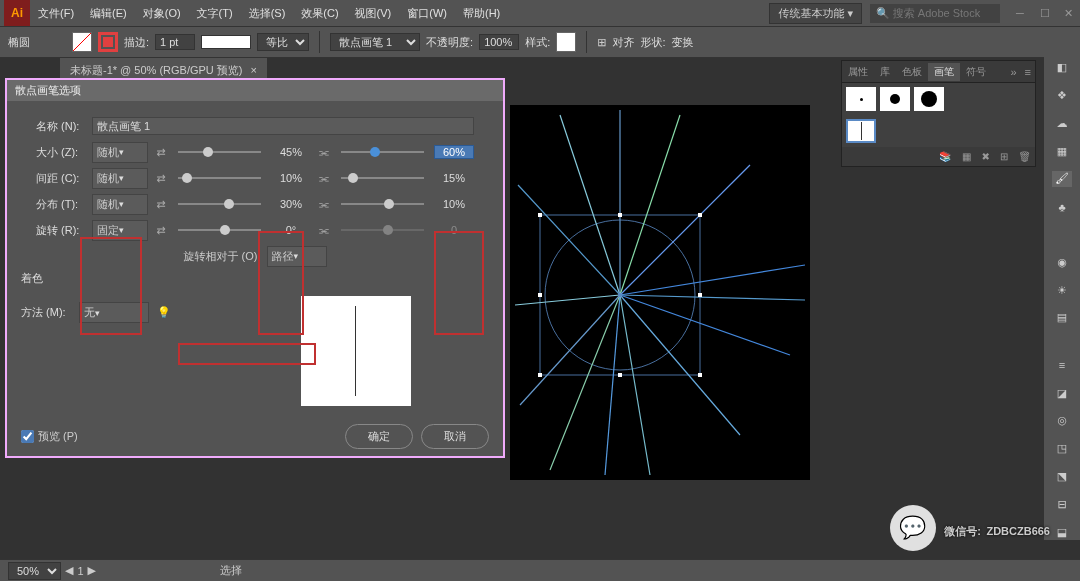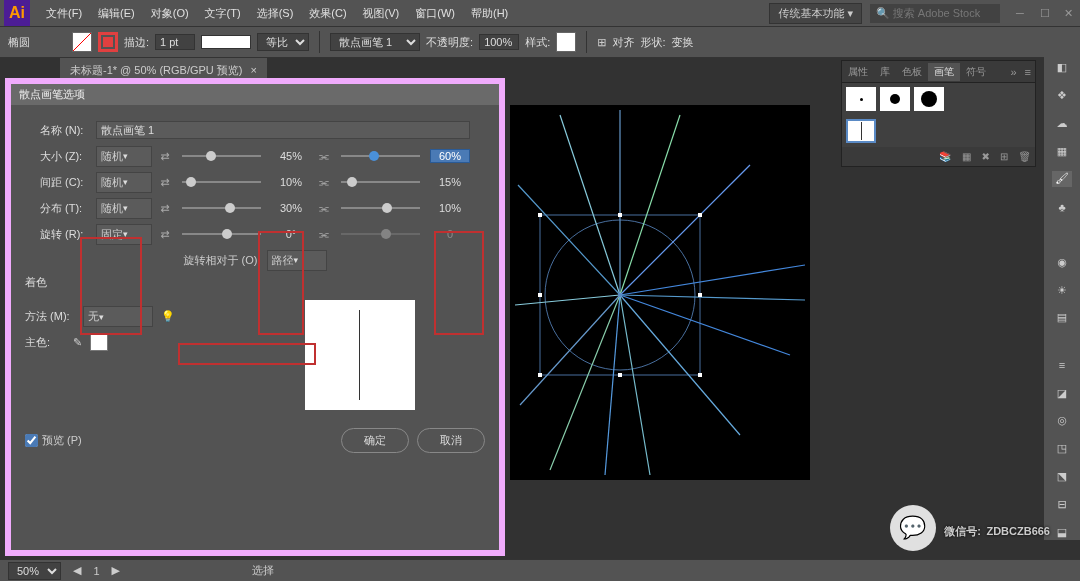--- a/index.html
+++ b/index.html
@@ -1,33 +1,33 @@
 <!DOCTYPE html>
 <html><head>
 <meta charset="utf-8">
 <style>
 *{margin:0;padding:0;box-sizing:border-box;font-family:"Microsoft YaHei",Arial,sans-serif;font-size:11px;color:#ccc}
 body{background:#323232;width:1080px;height:581px;overflow:hidden;position:relative}
 .menubar{height:26px;background:#535353;display:flex;align-items:center;padding:0 4px}
-.ai-logo{width:26px;height:26px;background:#4c1d95;color:#ff9a00;display:flex;align-items:center;justify-content:center;font-weight:bold;font-size:16px;margin-right:8px}
+.ai-logo{width:26px;height:26px;background:#7f1d1d;color:#ff9a00;display:flex;align-items:center;justify-content:center;font-weight:bold;font-size:12px;}
 .menu-item{padding:0 8px;cursor:pointer;color:#e0e0e0}
 .menubar-right{margin-left:auto;display:flex;align-items:center;gap:8px}
 .workspace-dd{background:#444;padding:2px 8px;border:1px solid #333}
 .search-box{background:#424242;padding:2px 6px;width:130px;color:#888}
 .win-btns{display:flex;gap:12px;margin-left:8px}
 .win-btn{width:12px;color:#999}
 .toolbar{height:32px;background:#535353;display:flex;align-items:center;padding:0 8px;gap:6px;border-top:1px solid #333;border-bottom:1px solid #333}
 .tb-label{color:#ddd}
 .tb-swatch{width:20px;height:20px;border:1px solid #666}
 .tb-input{background:#424242;border:1px solid #333;padding:1px 4px;width:40px;color:#ddd}
 .tb-select{background:#424242;border:1px solid #333;padding:1px 4px;color:#ddd}
 .tb-sep{width:1px;height:22px;background:#333;margin:0 4px}
 .doc-tab{height:24px;background:#535353;padding:4px 10px;display:inline-flex;align-items:center;gap:8px;margin-left:60px}
 .doc-tab span{color:#ccc}
-.dialog{position:absolute;left:5px;top:78px;width:500px;height:478px;background:#535353;border:6px solid #f0abfc;z-index:20}
+.dialog{position:absolute;left:5px;top:78px;width:500px;height:380px;background:#535353;border:2px solid #f0abfc;z-index:20}
 .dlg-title{background:#6a6a6a;padding:3px 8px;color:#eee;font-size:11px}
 .dlg-body{padding:10px 14px}
 .section-label{color:#ddd;margin:4px 0 8px}
 .row{display:flex;align-items:center;gap:6px;margin:4px 15px;height:22px}
 .row-label{width:50px;color:#ddd}
 .dd{background:#5b5b5b;border:1px solid #444;padding:2px 4px;width:56px;color:#ddd;display:flex;justify-content:flex-start;align-items:center}
 .dd::after{content:"▾";font-size:9px}
 .slider-track{flex:1;height:2px;background:#888;position:relative;margin:0 4px}
 .slider-thumb{width:10px;height:10px;background:#ccc;border-radius:50%;position:absolute;top:-4px}
 .val-box{width:40px;background:#535353;text-align:center;color:#ddd}
@@ -52,21 +52,21 @@
 .brush-row{display:flex;gap:4px;padding:4px;background:#404040}
 .brush-cell{width:30px;height:24px;background:#fff;display:flex;align-items:center;justify-content:center}
 .brush-cell.sel{border:2px solid #5a8ac5}
 .dot{background:#000;border-radius:50%}
 .panel-body{background:#404040;padding:4px}
 .stroke-sample{height:18px;background:#404040;border:1px solid #555;margin:3px 0;position:relative}
 .panel-foot{display:flex;gap:10px;padding:4px;background:#3a3a3a;justify-content:flex-end}
 .pf-icn{color:#999;font-size:10px}
 .rightbar{position:absolute;right:0;top:50px;width:36px;background:#535353;height:490px;display:flex;flex-direction:column;align-items:center;gap:12px;padding-top:10px}
 .rbar-icn{width:20px;height:20px;color:#ccc;display:flex;align-items:center;justify-content:center}
-.statusbar{position:absolute;bottom:0;left:0;right:0;height:22px;background:#535353;display:flex;align-items:center;padding:0 8px;gap:12px;border-top:1px solid #333}
+.statusbar{position:absolute;bottom:0;left:0;right:0;height:22px;background:#535353;display:flex;align-items:center;padding:0 8px;gap:4px;border-top:1px solid #333}
 .watermark{position:absolute;right:30px;bottom:30px;display:flex;align-items:center;gap:8px;z-index:30}
 .wm-circle{width:46px;height:46px;background:rgba(255,255,255,0.85);border-radius:50%;display:flex;align-items:center;justify-content:center;font-size:22px;color:#333}
 .wm-text{color:#fff;font-size:20px;font-weight:bold;text-shadow:0 0 3px #000}
 svg.art{position:absolute;left:0;top:0}
 .blue-thumb{background:#4a90d9!important}
 </style>
 </head>
 <body>
 
 
@@ -245,25 +245,20 @@
     <div class="section-label">着色</div>
     <div class="color-section">
       <div class="color-left">
         <div class="crow">
           <span class="row-label">方法 (M):</span>
           <div class="dd" style="width:70px">
               <span>无</span>
             </div>
           <span style="color:#aaa">💡</span>
         </div>
-        <div class="crow">
-          <span class="row-label" style="width:40px">主色:</span>
-          <span>✎</span>
-          <div class="sw-white"></div>
-        </div>
       </div>
       <div class="preview-box">
           <div class="preview-stroke"></div>
         </div>
     </div>
 
     <div style="display:flex;align-items:center;justify-content:space-between">
       <label class="chk">
           <input type="checkbox" checked="" style=""> 
           <span>预览 (P)</span>

